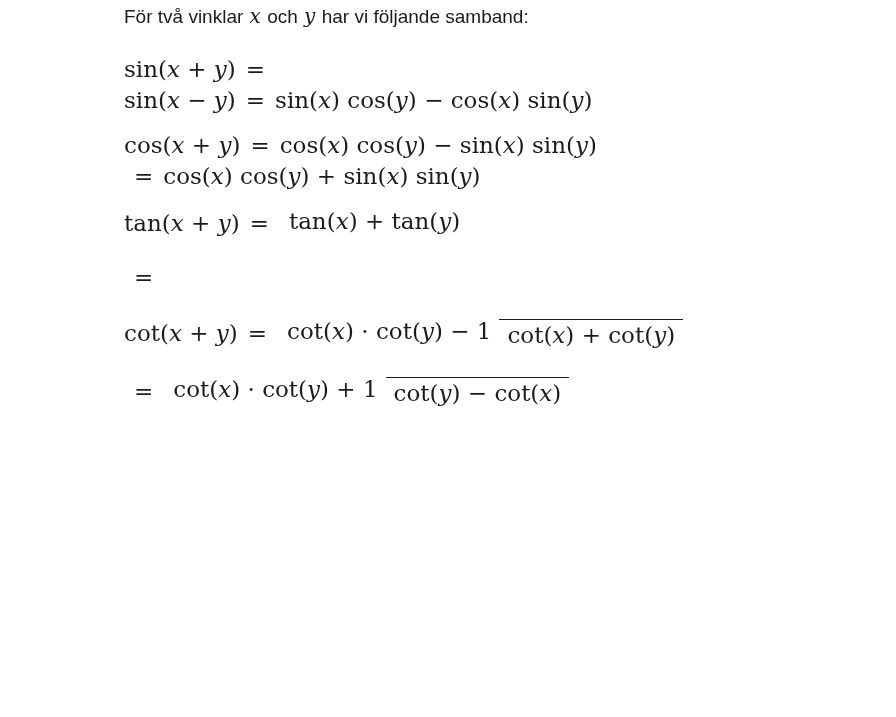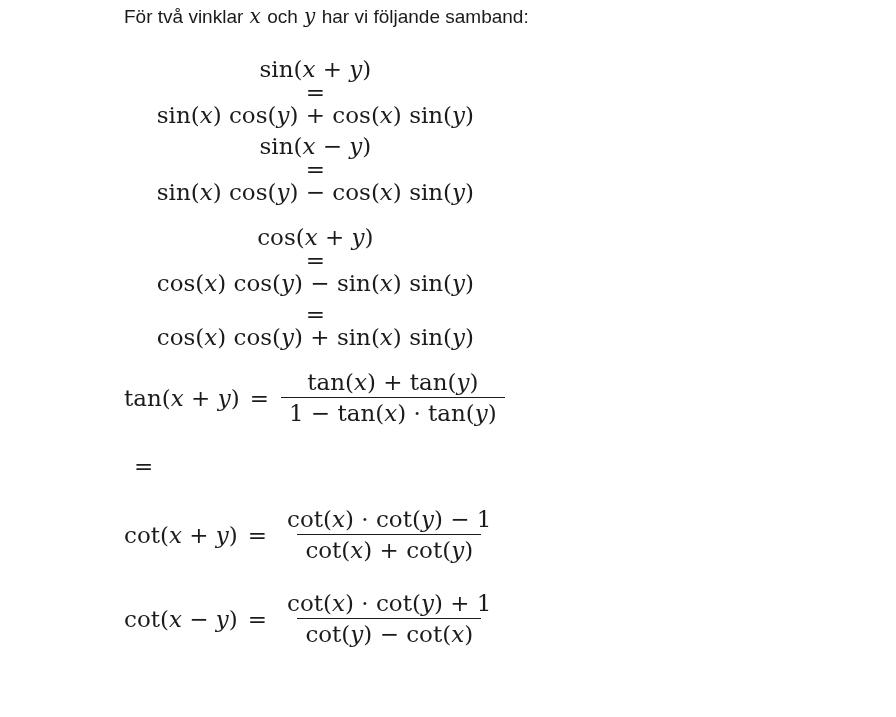--- a/index.html
+++ b/index.html
@@ -54,29 +54,28 @@
   }
   .eq .rel {
     padding: 0 10px;
   }
   .mi {
     font-style: italic;
   }
   
   .eq.inline {
     margin-bottom: 8px;
-    flex-direction: column;
   }
   .group {
     margin-bottom: 22px;
   }
   
   .frac {
     display: inline-flex;
-    flex-direction: column;
+    flex-direction: row;
     align-items: center;
     vertical-align: middle;
     margin: 0 2px;
   }
   .frac .num {
     padding: 0 8px 3px 8px;
   }
   .frac .den {
     padding: 4px 8px 0 8px;
     border-top: 1.5px solid #1b1b1b;
@@ -100,21 +99,20 @@
     <span class="mv">y</span>
     <span>har vi följande samband:</span>
   </div>
 
   <div class="formulas">
 
     <div class="group">
       <div class="eq inline">
         <span class="lhs">sin(<span class="mi">x</span> + <span class="mi">y</span>)</span>
         <span class="rel">=</span>
-        <span class="rhs">sin(<span class="mi">x</span>) cos(<span class="mi">y</span>) + cos(<span class="mi">x</span>) sin(<span class="mi">y</span>)</span>
       </div>
       <div class="eq inline">
         <span class="lhs">sin(<span class="mi">x</span> − <span class="mi">y</span>)</span>
         <span class="rel">=</span>
         <span class="rhs">sin(<span class="mi">x</span>) cos(<span class="mi">y</span>) − cos(<span class="mi">x</span>) sin(<span class="mi">y</span>)</span>
       </div>
     </div>
 
     <div class="group">
       <div class="eq inline">
@@ -126,39 +124,37 @@
         <span class="rel">=</span>
         <span class="rhs">cos(<span class="mi">x</span>) cos(<span class="mi">y</span>) + sin(<span class="mi">x</span>) sin(<span class="mi">y</span>)</span>
       </div>
     </div>
 
     <div class="eq fraction">
       <span class="lhs">tan(<span class="mi">x</span> + <span class="mi">y</span>)</span>
       <span class="rel">=</span>
       <span class="frac">
         <span class="num">tan(<span class="mi">x</span>) + tan(<span class="mi">y</span>)</span>
-        <span class="den">1 − tan(<span class="mi">x</span>) · tan(<span class="mi">y</span>)</span>
       </span>
     </div>
 
     <div class="eq fraction">
       <span class="rel">=</span>
     </div>
 
     <div class="eq fraction">
       <span class="lhs">cot(<span class="mi">x</span> + <span class="mi">y</span>)</span>
       <span class="rel">=</span>
       <span class="frac">
         <span class="num">cot(<span class="mi">x</span>) · cot(<span class="mi">y</span>) − 1</span>
         <span class="den">cot(<span class="mi">x</span>) + cot(<span class="mi">y</span>)</span>
       </span>
     </div>
 
     <div class="eq fraction tight">
-      <span class="lhs">cot(<span class="mi">x</span> − <span class="mi">y</span>)</span>
       <span class="rel">=</span>
       <span class="frac">
         <span class="num">cot(<span class="mi">x</span>) · cot(<span class="mi">y</span>) + 1</span>
         <span class="den">cot(<span class="mi">y</span>) − cot(<span class="mi">x</span>)</span>
       </span>
     </div>
 
   </div>
 </div>
 

